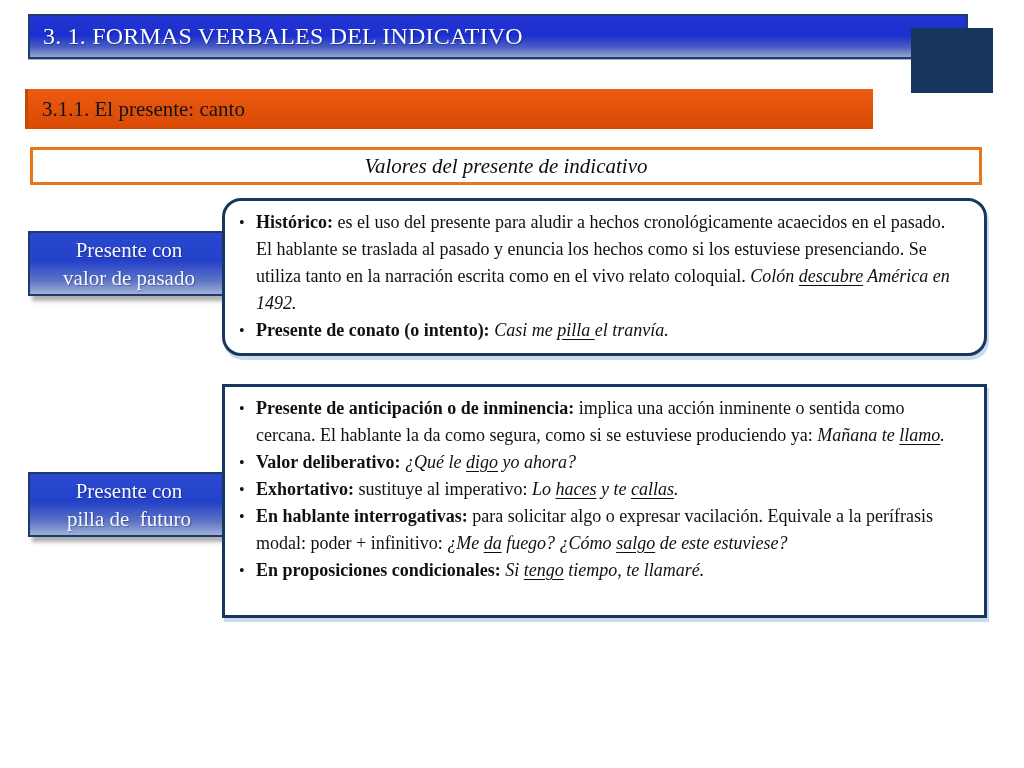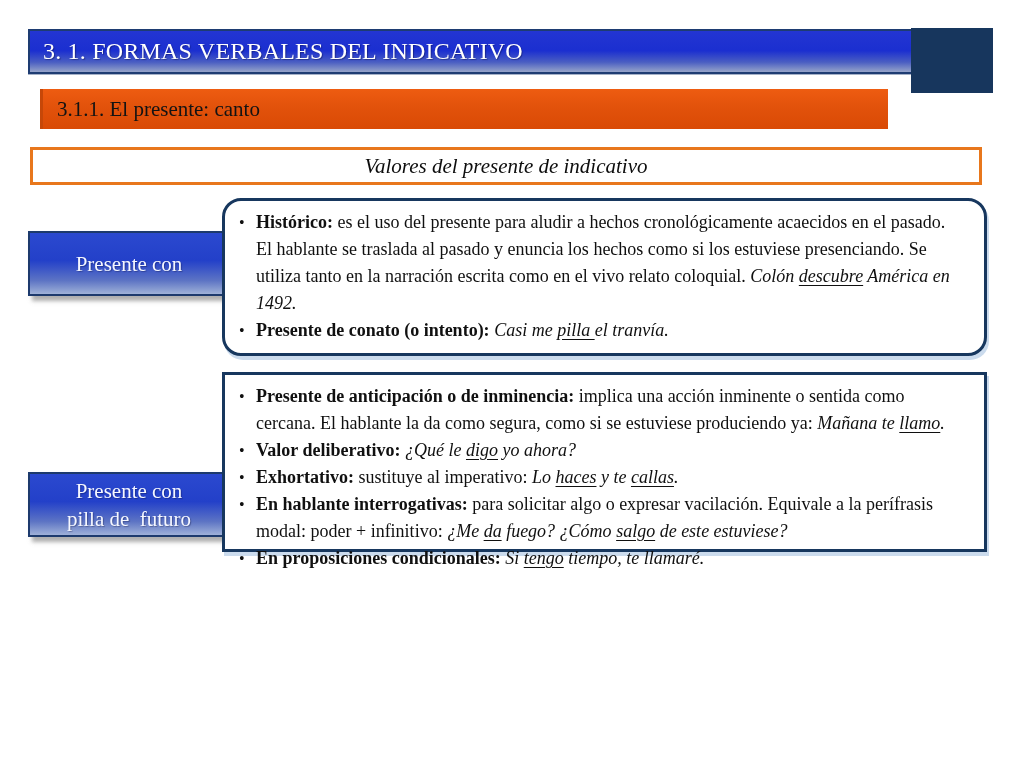--- a/index.html
+++ b/index.html
@@ -7,42 +7,42 @@
     width: 1024px; height: 768px;
     background: #ffffff;
     font-family: "Liberation Serif", serif;
     position: relative;
     overflow: hidden;
   }
   .slide { position: absolute; inset: 0; background: #ffffff; }
 
   
   .title-bar {
-    position: absolute; left: 28px; top: 29px; width: 940px; height: 45px;
+    position: absolute; left: 28px; top: 14px; width: 940px; height: 45px;
     background: linear-gradient(180deg, #2335d2 0%, #1b2fd0 48%, #4a5ec2 76%, #96a4c9 100%);
     border: 2px solid #1e3c72;
     box-sizing: border-box;
     display: flex; align-items: center;
     box-shadow: 0 1px 0 rgba(30,60,114,0.4);
   }
   .title-bar span {
     color: #ffffff; font-size: 24px; padding-left: 13px; letter-spacing: 0.2px;
     text-shadow: 1px 1px 1px rgba(0,0,30,0.35);
     white-space: pre;
   }
 
   
   .navy-square {
     position: absolute; left: 911px; top: 28px; width: 82px; height: 65px;
     background: #17365d;
   }
 
   
   .orange-bar {
-    position: absolute; left: 40px; top: 89px; width: 848px; height: 40px;
+    position: absolute; left: 25px; top: 89px; width: 848px; height: 40px;
     background: linear-gradient(180deg, #ee5c11 0%, #e2520b 45%, #d94a05 100%);
     border-left: 3px solid #c64708;
     box-sizing: border-box;
     display: flex; align-items: center;
   }
   .orange-bar span { color: #131313; font-size: 21px; padding-left: 14px; white-space: pre; }
 
   
   .section-box {
     position: absolute; left: 30px; top: 147px; width: 952px; height: 38px;
@@ -56,21 +56,21 @@
   
   .content-box {
     position: absolute; left: 222px; width: 765px;
     background: #ffffff;
     border: 3px solid #17375e;
     box-sizing: border-box;
     box-shadow: 2px 4px 0 rgba(160,190,222,0.55);
     padding: 8px 24px 0 12px;
   }
   .content-box.box-1 { top: 198px; height: 158px; border-radius: 19px; }
-  .content-box.box-2 { top: 372px; height: 180px; }
+  .content-box.box-2 { top: 384px; height: 234px; }
   .content-box ul { margin: 0; padding: 0; list-style: none; }
   .content-box li {
     position: relative;
     padding-left: 19px;
     font-size: 18px; line-height: 27px; color: #101010;
   }
   .content-box li::before {
     content: "\2022";
     position: absolute; left: 2px; top: 0;
     font-size: 16px; color: #101010;
@@ -110,20 +110,21 @@
   <div class="orange-bar">
     <span>3.1.1. El presente: canto</span>
   </div>
 
   <div class="section-box">
     <span>Valores del presente de indicativo</span>
   </div>
 
   <div class="label-box label-1">
     <span>Presente con</span>
+    <span>valor de pasado</span>
   </div>
 
   <div class="content-box box-1">
     <ul>
         <li><span class="b">Histórico: </span><span>es el uso del presente para aludir a hechos cronológicamente acaecidos en el pasado.  El hablante se traslada al pasado y enuncia los hechos como si los estuviese presenciando. Se utiliza tanto en la narración escrita como en el vivo relato coloquial. </span><span class="i">Colón </span><span class="i u">descubre</span><span class="i"> América en 1492.</span></li>
         <li><span class="b">Presente de conato (o intento): </span><span class="i">Casi me </span><span class="i u">pilla </span><span class="i">el tranvía.</span></li>
       </ul>
   </div>
 
   <div class="label-box label-2">

